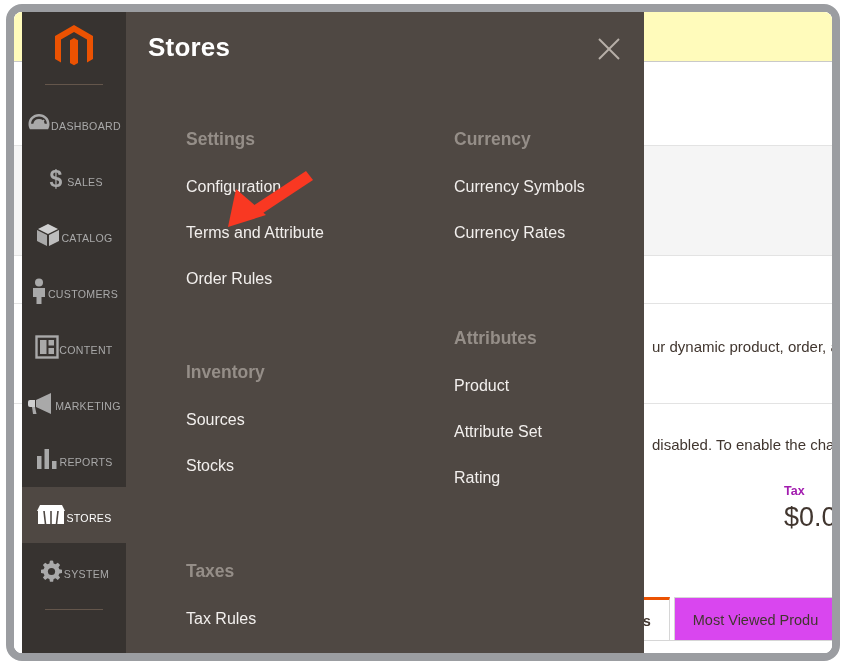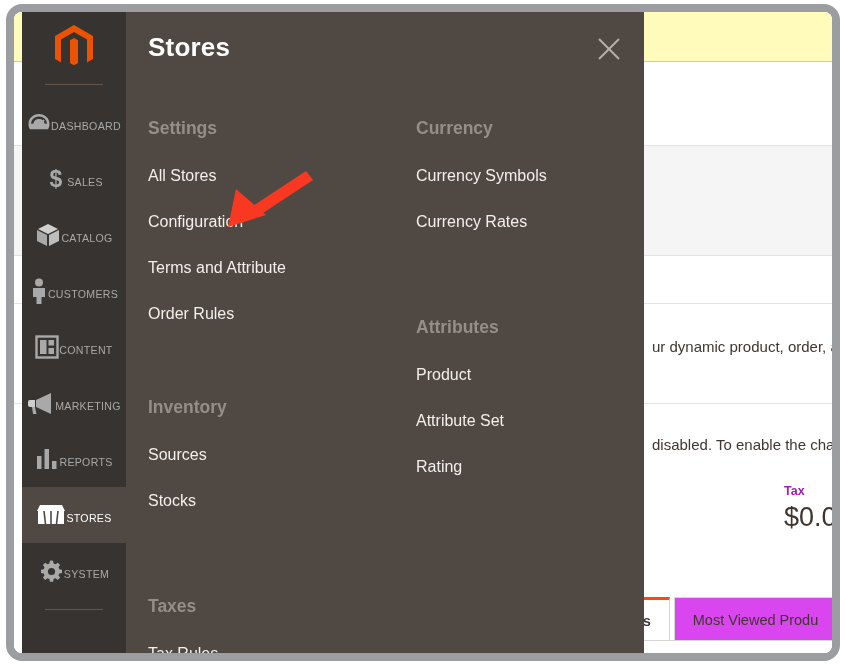--- a/index.html
+++ b/index.html
@@ -203,21 +203,22 @@
   #panel-close {
     position: absolute;
     right: 22px; top: 24px;
     width: 26px; height: 26px;
     cursor: pointer;
   }
   #panel-close svg { display: block; }
 
   .col {
     position: absolute;
-    top: 106px;
+    top: 117px;
+    margin-left: 38px;
   }
   #col-left  { left: 22px; width: 250px; }
   #col-right { left: 290px; width: 220px; }
 
   .group-title {
     font-size: 17.5px;
     font-weight: bold;
     color: #958e88;
     margin: 0 0 28px 0;
     white-space: nowrap;
@@ -395,21 +396,20 @@
     <div id="panel-close">
       <svg width="26" height="26" viewBox="0 0 26 26">
         <line x1="3" y1="3" x2="23" y2="23" stroke="#b7afa8" stroke-width="2"></line>
         <line x1="23" y1="3" x2="3" y2="23" stroke="#b7afa8" stroke-width="2"></line>
       </svg>
     </div>
 
     <div class="col" id="col-left">
 
       <div class="group-title">Settings</div>
-      <a class="menu-link">All Stores</a>
       <a class="menu-link">Configuration</a>
       <a class="menu-link">Terms and Attribute</a>
       <a class="menu-link">Order Rules</a>
 
       <div class="group-spacer"></div>
 
       <div class="group-title">Inventory</div>
       <a class="menu-link">Sources</a>
       <a class="menu-link">Stocks</a>
 

